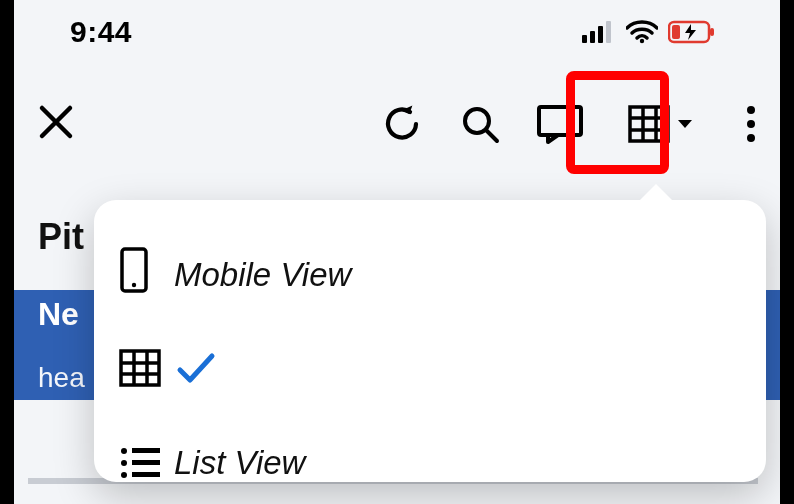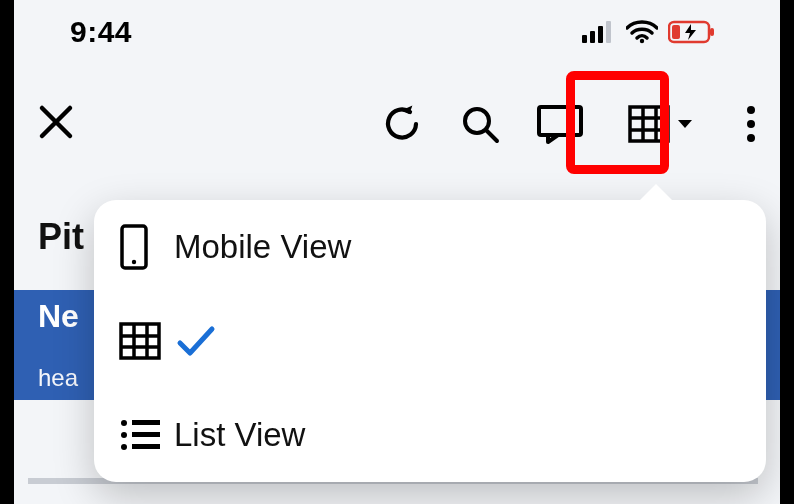--- a/index.html
+++ b/index.html
@@ -73,24 +73,25 @@
     position: absolute;
     top: -16px;
     right: 92px;
     width: 0; height: 0;
     border-left: 18px solid transparent;
     border-right: 18px solid transparent;
     border-bottom: 18px solid #fff;
   }
   .dd-item {
     display: flex;
-    align-items: center;
+    align-items: flex-end;
     height: 94px;
     padding: 0 34px 0 24px;
     cursor: pointer;
+    font-style: italic;
   }
   .dd-icon { width: 56px; display: flex; justify-content: flex-start; }
   .dd-label { font-size: 33px; color: #111; flex: 1; }
   .dd-check { color: #1a6fd6; }
   
   .page-title-row {
     position: absolute;
     left: 0; right: 0;
     top: 216px;
     padding: 0 24px;
@@ -106,21 +107,21 @@
     top: 290px;
     height: 110px;
     background: #2f60b3;
     color: #fff;
     padding: 14px 24px;
     display: flex;
     align-items: center;
   }
   .blue-banner .lines { display: flex; flex-direction: column; gap: 4px; }
   .blue-title { font-size: 32px; font-weight: 700; }
-  .blue-sub { font-size: 24px; font-weight: 400; opacity: 0.95; margin-top: 25px; }
+  .blue-sub { font-size: 28px; font-weight: 400; opacity: 0.95; margin-top: 25px; }
   .blue-close {
     position: absolute;
     right: 18px; top: 30px;
     color: #fff;
   }
   .lower-divider {
     position: absolute;
     left: 14px; right: 22px;
     top: 478px;
     height: 6px;

